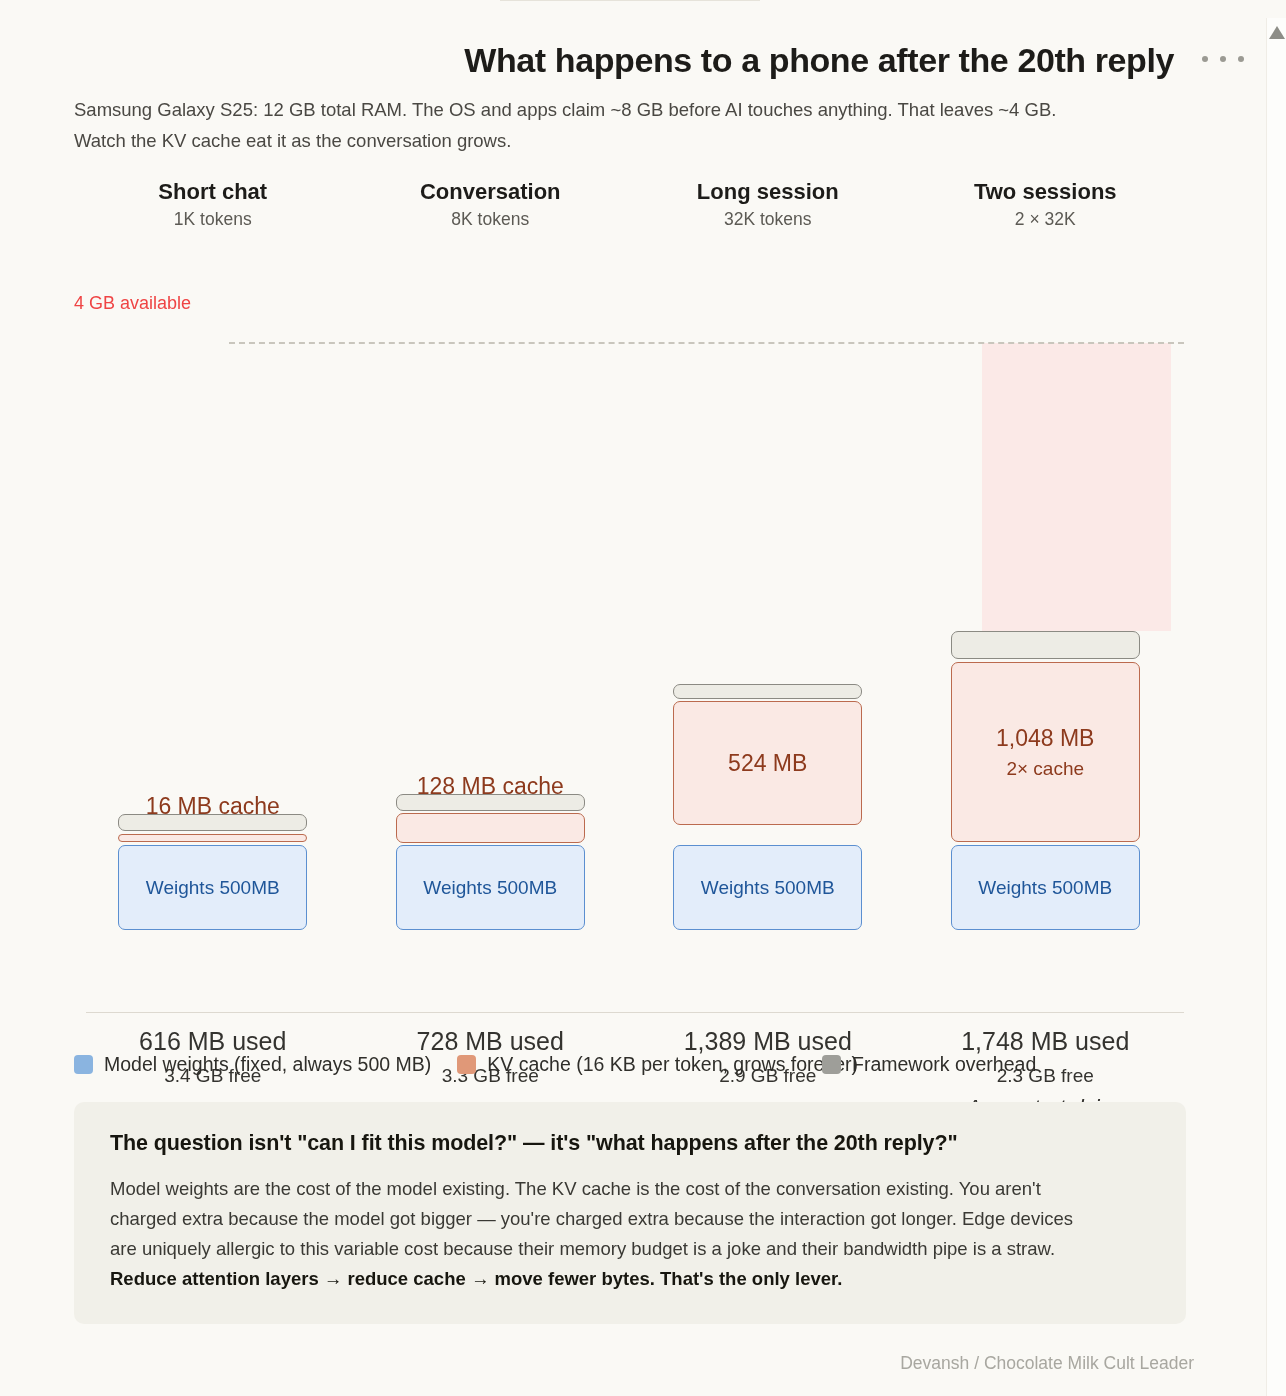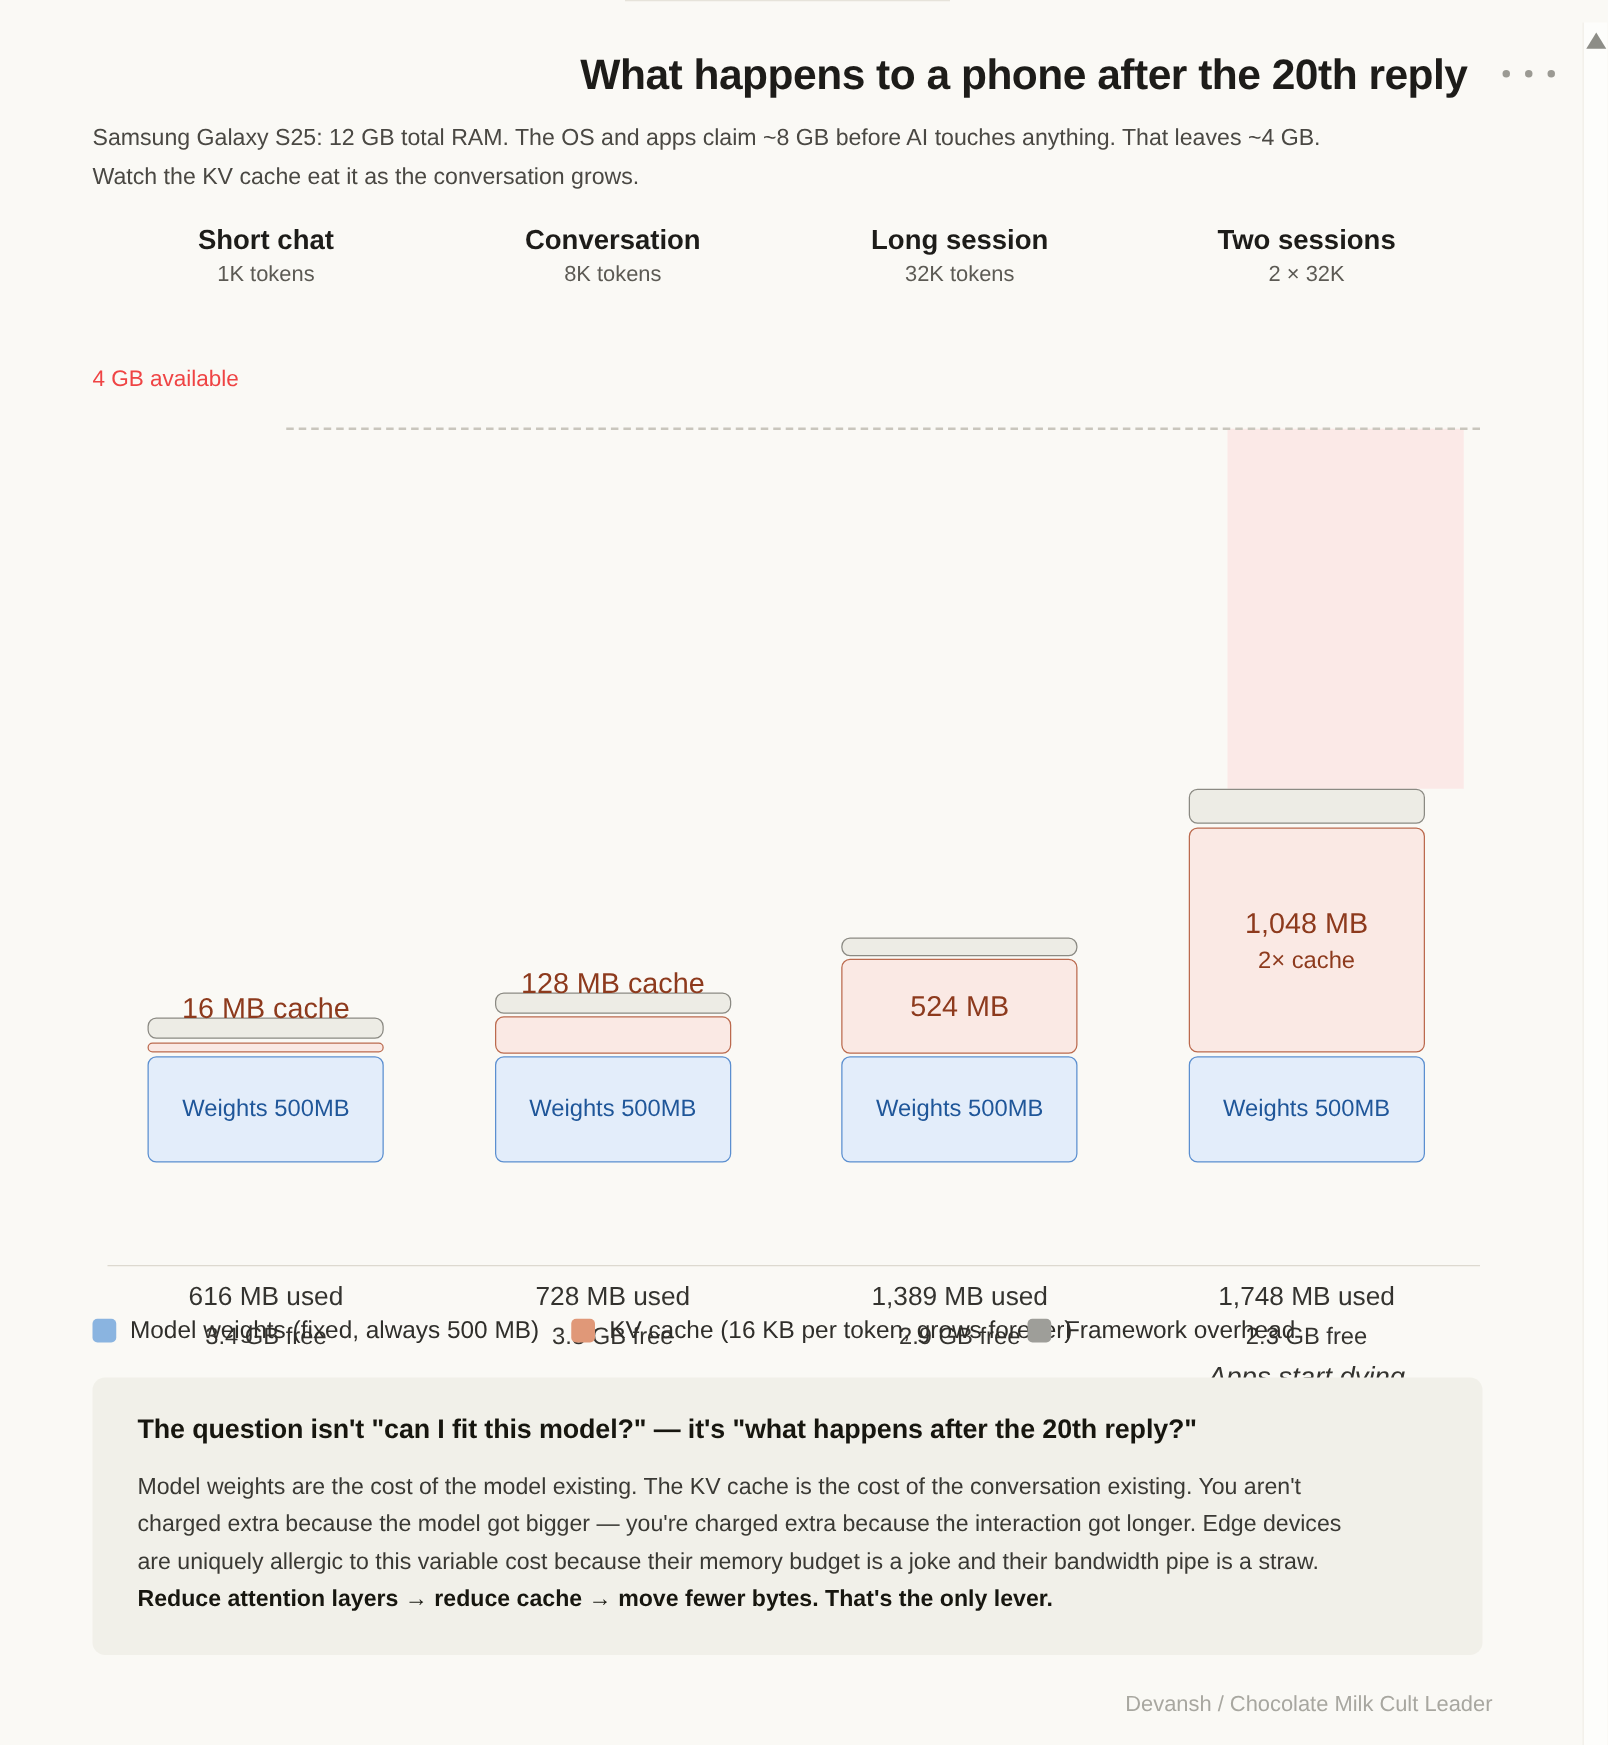--- a/index.html
+++ b/index.html
@@ -212,21 +212,21 @@
   }
 
   
   .col-feet {
     position: absolute;
     left: 0; top: 762px;
     width: 1110px;
     display: flex;
   }
   .col-foot { flex: 1 1 0; text-align: center; }
-  .col-foot .used { font-size: 21px; color: #34332f; line-height: 1.55; }
+  .col-foot .used { font-size: 25px; color: #34332f; line-height: 1.55; }
   .col-foot .free { font-size: 19px; color: #34332f; line-height: 1.55; }
   .col-foot .warn {
     font-size: 22px; font-style: italic; color: #34332f; line-height: 1.6;
   }
 
   
   .legend {
     position: absolute;
     left: 74px; top: 1053px;
     width: 1160px;
@@ -347,21 +347,21 @@
               <div class="seg seg-over" style="height:17px;margin-bottom:2px"></div>
               <div class="seg seg-cache" style="height:30px;margin-bottom:2px"></div>
               <div class="seg seg-weights" style="height:85px">
                 <span>Weights 500MB</span>
               </div>
             </div>
           </div>
           <div class="col">
             <div class="stack">
               <div class="seg seg-over" style="height:15px;margin-bottom:2px"></div>
-              <div class="seg seg-cache" style="height:76px;margin-bottom:2px">
+              <div class="seg seg-cache" style="height:124px;margin-bottom:20px">
                 <div class="v">524 MB</div>
               </div>
               <div class="seg seg-weights" style="height:85px">
                 <span>Weights 500MB</span>
               </div>
             </div>
           </div>
           <div class="col">
             <div class="stack">
               <div class="seg seg-over" style="height:28px;margin-bottom:3px"></div>

